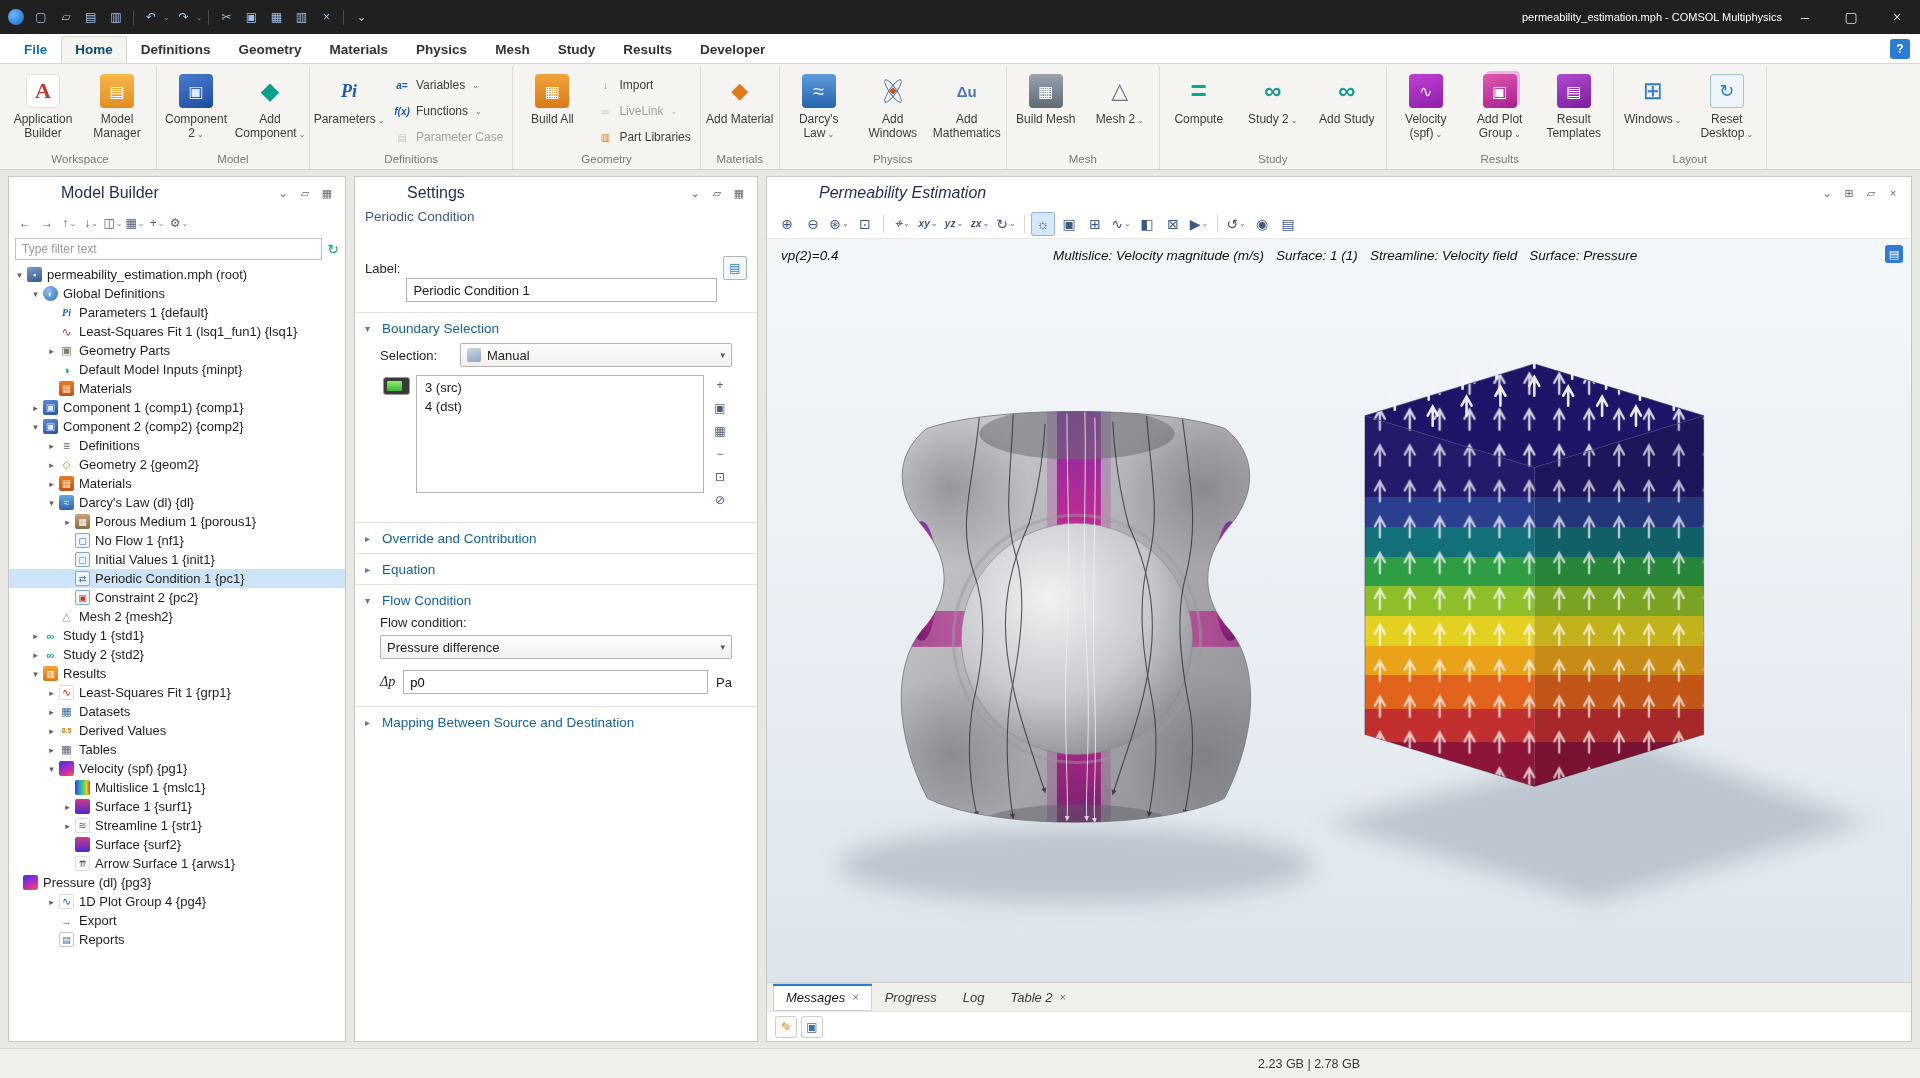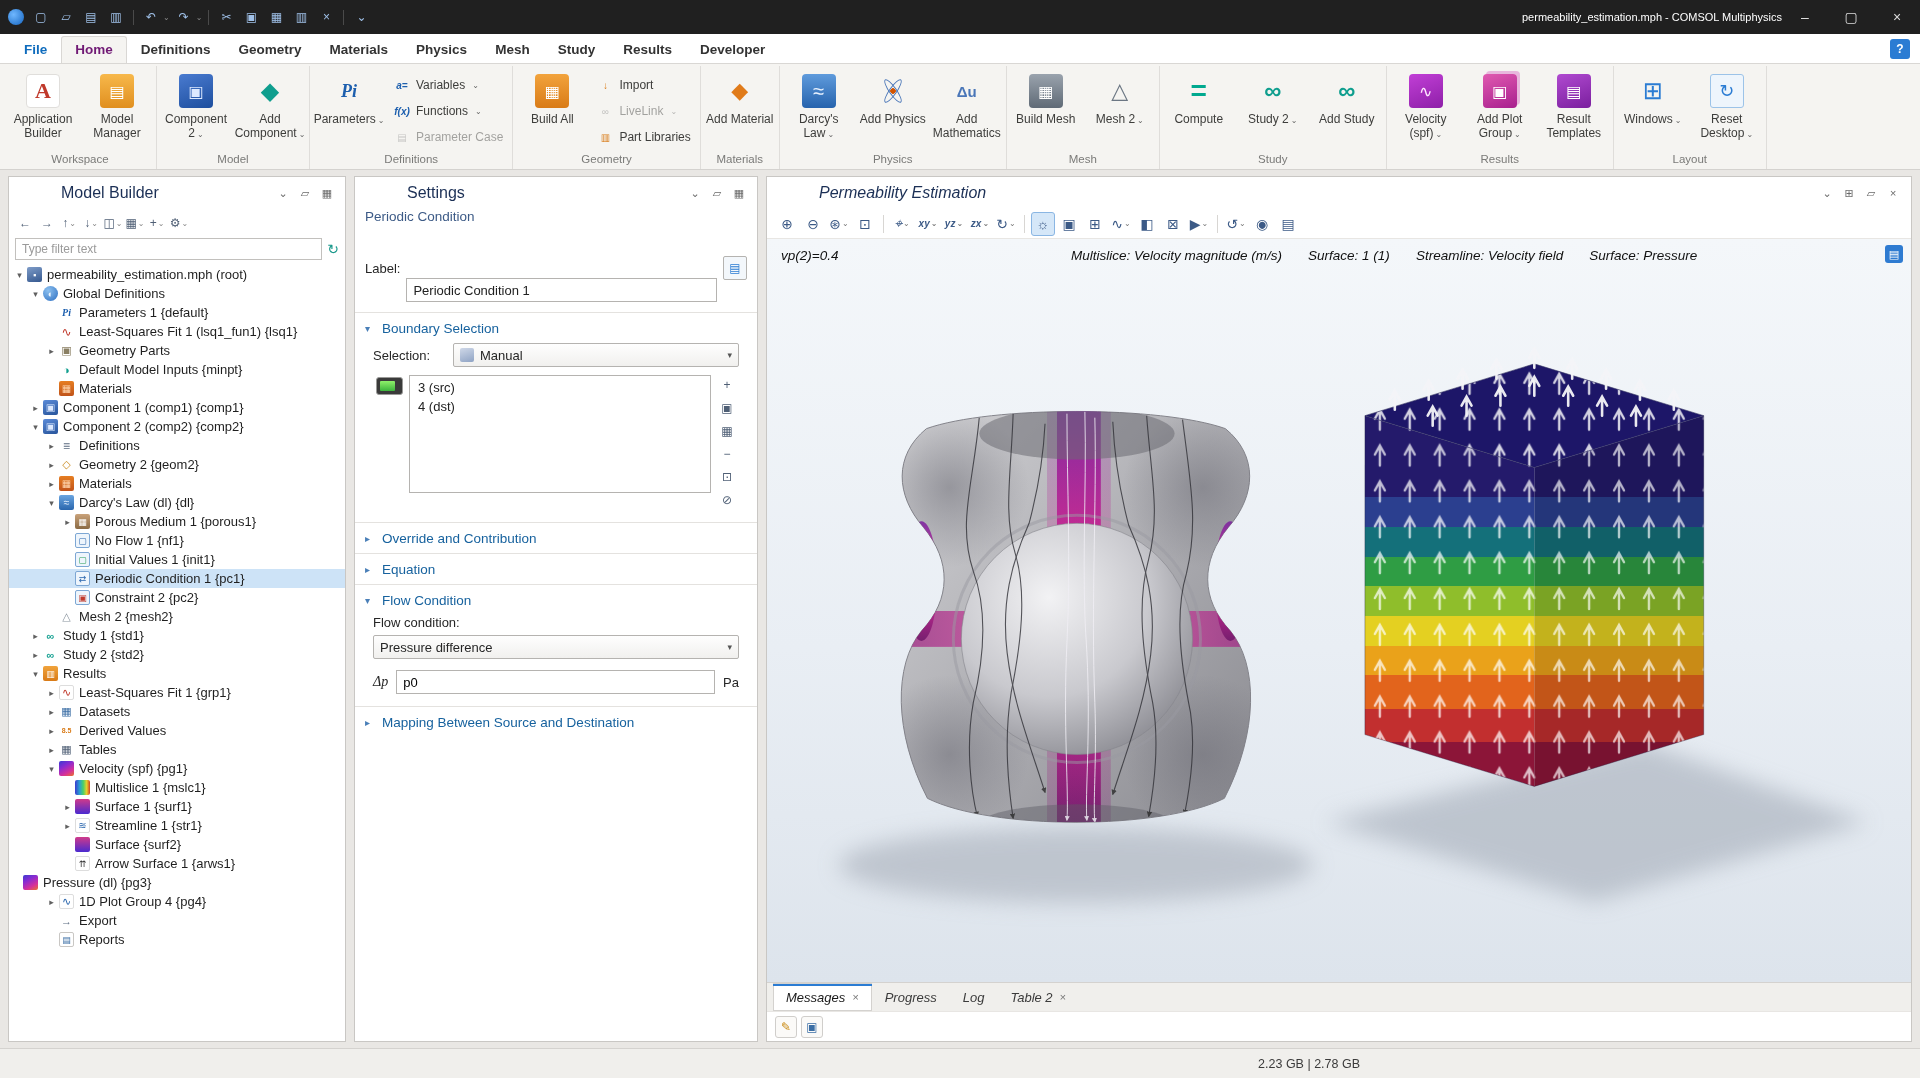--- a/index.html
+++ b/index.html
@@ -16,21 +16,21 @@
   .tb-sep{width:1px;height:15px;background:#4a4a4a;margin:0 3px;}
   .tb-caret{font-size:8px;color:#8a8a8a;margin-left:-2px;}
   .tb-title{flex:1;text-align:right;font-size:11px;color:#ffffff;white-space:nowrap;overfl​ow:hidden;}
   .tb-controls{display:flex;}
   .tb-ctrl{width:46px;height:34px;display:flex;align-items:center;justify-content:center;color:#dcdcdc;font-size:14px;}
 
   
   .menubar{height:30px;background:#ffffff;display:flex;align-items:flex-end;border-bottom:1px solid #d9d7d4;padding-left:10px;flex:none;}
   .menu-item{padding:5px 13px 6px;font-size:13.5px;color:#333;border:1px solid transparent;border-bottom:none;border-radius:3px 3px 0 0;}
   .menu-item.accent{color:#0f6cbd;}
-  .menu-item.active{background:#f5f4f1;border-color:#d9d7d4;color:#701a75;}
+  .menu-item.active{background:#f5f4f1;border-color:#d9d7d4;color:#0c4a6e;}
   .menu-help{margin-left:auto;margin-right:10px;align-self:center;width:20px;height:20px;background:#2b7cd3;color:#fff;border-radius:3px;display:flex;align-items:center;justify-content:center;font-size:12px;font-weight:bold;}
 
   
   .ribbon{height:106px;background:#f5f4f1;border-bottom:1px solid #d4d2cf;display:flex;align-items:stretch;padding:2px 4px 0;flex:none;overflow:hidden;}
   .rgroup{display:flex;flex-direction:column;border-right:1px solid #dfddda;padding:0 3px;flex:none;}
   .rgroup-body{flex:1;display:flex;align-items:flex-start;gap:2px;padding-top:3px;}
   .rgroup-label{height:17px;text-align:center;font-size:11.5px;color:#7a7a78;line-height:15px;}
   .rbtn-lg{width:72px;min-height:82px;display:flex;flex-direction:column;align-items:center;gap:4px;padding:5px 2px 2px;border-radius:3px;cursor:default;}
   .rbtn-label{font-size:12px;line-height:1.18;text-align:center;color:#3d3d3b;white-space:normal;}
   .rcol{display:flex;flex-direction:column;gap:2px;padding-top:4px;}
@@ -126,21 +126,21 @@
   .settings-sub{padding:0 10px 6px;color:#3c5a86;font-size:13.5px;flex:none;}
   .settings-body{flex:1;overflow:hidden;}
   .label-row{display:flex;align-items:center;gap:6px;padding:4px 10px 10px;}
   .lbl{font-size:13px;color:#262626;}
   .txt-input{height:24px;border:1px solid #b5b3b0;padding:0 6px;font-size:13px;font-family:inherit;color:#222;background:#fff;}
   .label-row .txt-input{flex:1;margin-top:44px;}
   .label-btn{width:24px;height:24px;border:1px solid #b5b3b0;background:#f3f7fb;color:#2b7cd3;display:flex;align-items:center;justify-content:center;border-radius:2px;font-size:12px;}
   .section{border-top:1px solid #e4e2df;}
   .sec-head{display:flex;align-items:center;gap:7px;height:30px;padding:0 10px;color:#17629e;font-size:13.5px;cursor:default;}
   .sec-chev{font-size:10px;color:#4a7fb8;width:10px;}
-  .sec-body{padding:0 18px 12px;}
+  .sec-body{padding:0 25px 12px;}
   .sel-row{display:flex;align-items:center;gap:8px;margin-bottom:8px;}
   .sel-row .lbl{width:72px;flex:none;}
   .dropdown{flex:1;height:24px;border:1px solid #b5b3b0;background:linear-gradient(#fefefe,#f1f0ee);display:flex;align-items:center;padding:0 6px;gap:6px;font-size:13px;border-radius:2px;}
   .dd-caret{margin-left:auto;font-size:9px;color:#555;}
   .dd-icon{width:14px;height:14px;background:linear-gradient(160deg,#cfd8e8,#8fa3c4);border-radius:2px;flex:none;}
   .sel-area{display:flex;gap:4px;}
   .sel-left{width:32px;display:flex;justify-content:center;padding-top:2px;}
   .active-toggle{width:27px;height:18px;border:1px solid #9a9a98;border-radius:3px;background:#3a3a3a;position:relative;}
   .active-toggle::after{content:"";position:absolute;top:3px;bottom:3px;left:3px;right:7px;background:linear-gradient(#8ef06a,#3cb33c);border-radius:1px;}
   .sel-list{flex:1;height:118px;border:1px solid #b5b3b0;background:#fff;padding:2px 0;overflow:hidden;}
@@ -155,21 +155,21 @@
 
   
   .gtoolbar{height:30px;display:flex;align-items:center;gap:2px;padding:0 8px;border-bottom:1px solid #e8e6e3;flex:none;}
   .gtb{min-width:24px;height:24px;display:flex;align-items:center;justify-content:center;color:#3c5a86;font-size:14px;border-radius:3px;border:1px solid transparent;gap:1px;}
   .gtb.small-text{font-size:10px;font-weight:bold;}
   .gtb.active{background:#d5e7f8;border-color:#8ab6e3;}
   .gtb-caret{font-size:8px;color:#777;}
   .g-sep{width:1px;height:18px;background:#d8d6d3;margin:0 4px;}
   .canvas{flex:1;position:relative;background:linear-gradient(180deg,#f4f7fa 0%,#e9eef4 55%,#dde4ec 100%);min-height:0;overflow:hidden;}
   .annot{position:absolute;top:9px;left:14px;font-size:13.5px;color:#111;z-index:2;}
-  .legend{position:absolute;top:9px;left:304px;display:flex;gap:26px;font-size:13.5px;color:#111;white-space:nowrap;z-index:2;}
+  .legend{position:absolute;top:9px;left:286px;display:flex;gap:12px;font-size:13.5px;color:#111;white-space:nowrap;z-index:2;}
   .legend-icon{position:absolute;top:6px;right:8px;width:18px;height:18px;background:#2e7bd1;border-radius:3px;color:#fff;display:flex;align-items:center;justify-content:center;font-size:11px;z-index:2;}
   .scene{position:absolute;inset:0;width:100%;height:100%;}
   .bottom-tabs{height:29px;border-top:1px solid #d4d2cf;background:#f0efec;display:flex;align-items:stretch;padding-left:6px;flex:none;}
   .btab{display:flex;align-items:center;gap:7px;padding:0 12px;font-size:13px;color:#3b3b3b;border:1px solid transparent;position:relative;}
   .btab.active{background:#fff;border-color:#d4d2cf;color:#1a1a1a;}
   .btab.active::before{content:"";position:absolute;top:0;left:-1px;right:-1px;height:2px;background:#2b7cd3;}
   .btab-x{font-size:11px;color:#777;}
   .msg-toolbar{height:30px;background:#fff;display:flex;align-items:center;gap:4px;padding:0 8px;border-top:1px solid #e8e6e3;flex:none;}
   .msg-icon{width:22px;height:22px;display:flex;align-items:center;justify-content:center;border:1px solid #d0cecb;border-radius:3px;background:#fbfaf8;font-size:12px;}
   .msg-icon.c0{color:#c8860a;}
@@ -315,21 +315,21 @@
         <div class="rgroup-label">Materials</div>
       </div>
       <div class="rgroup">
         <div class="rgroup-body">
           <div class="rbtn-lg">
             <span class="ric ric-darcys-law">≈</span>
             <span class="rbtn-label">Darcy's Law<span class="rcaret">⌄</span></span>
           </div>
           <div class="rbtn-lg">
             <span class="ric ric-add-physics"></span>
-            <span class="rbtn-label">Add Physics</span>
+            <span class="rbtn-label">Add Windows</span>
           </div>
           <div class="rbtn-lg">
             <span class="ric ric-add-mathematics">Δu</span>
             <span class="rbtn-label">Add Mathematics</span>
           </div>
         </div>
         <div class="rgroup-label">Physics</div>
       </div>
       <div class="rgroup">
         <div class="rgroup-body">

